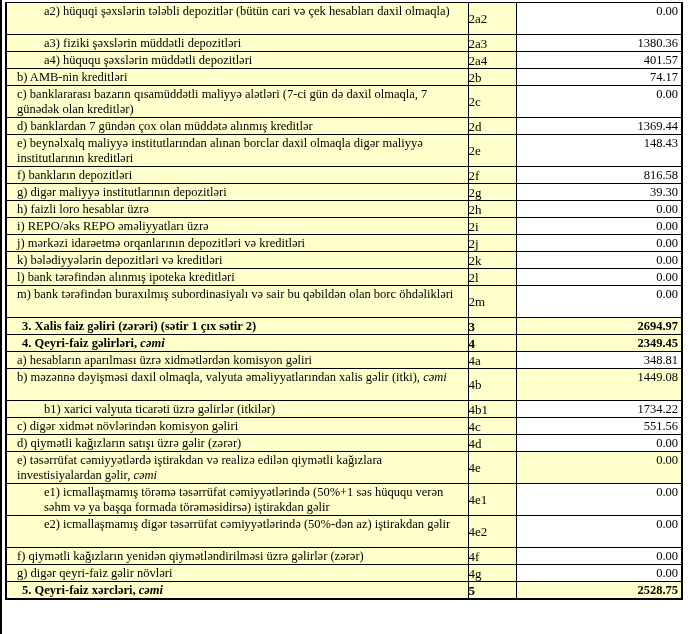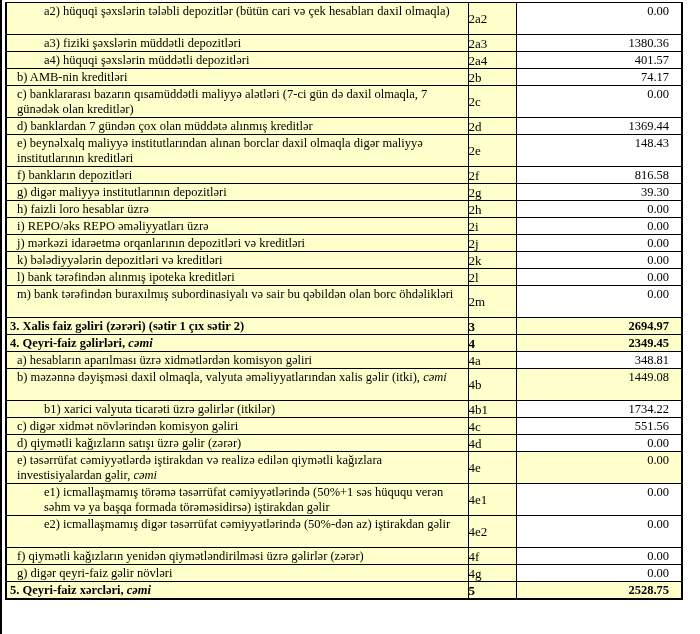--- a/index.html
+++ b/index.html
@@ -38,34 +38,34 @@
     overflow: hidden;
   }
   tr.l1 td { height: 15px; }
   tr.l2 td { height: 32px; }
   td.desc {
     background: var(--cell-bg, #FFFFCC);
     vertical-align: top;
     padding-top: 1px;
     padding-right: 2px;
   }
-  td.desc.ind0 { padding-left: 3px; }
+  td.desc.ind0 { padding-left: 15px; }
   td.desc.ind1 { padding-left: 10px; margin-left: 16px; }
   td.desc.ind2 { padding-left: 37px; }
   td.code {
     background: var(--cell-bg, #FFFFCC);
     text-align: left;
     vertical-align: middle;
     font-size: 13px;
   }
   td.val {
     background: var(--value-bg, #FFFFFF);
     text-align: right;
     vertical-align: top;
-    padding: 1px 12px 0 2px;
+    padding: 1px 3px 0 2px;
     font-size: 12.5px;
   }
   td.val.hl { background: var(--cell-bg, #FFFFCC); }
   tr.bold td { font-weight: bold; }
   td.desc i { font-style: italic; }
 </style>
 </head>
 <body>
 
 <div class="page">
@@ -81,21 +81,21 @@
           <td class="desc ind2">a2) hüquqi şəxslərin tələbli depozitlər (bütün cari və çek hesabları daxil olmaqla)</td>
           <td class="code">2a2</td>
           <td class="val">0.00</td>
         </tr>
         <tr class="l1">
           <td class="desc ind2">a3) fiziki şəxslərin müddətli depozitləri</td>
           <td class="code">2a3</td>
           <td class="val">1380.36</td>
         </tr>
         <tr class="l1">
-          <td class="desc ind2">a4) hüquqi şəxslərin müddətli depozitləri</td>
+          <td class="desc ind2">a4) hüququ şəxslərin müddətli depozitləri</td>
           <td class="code">2a4</td>
           <td class="val">401.57</td>
         </tr>
         <tr class="l1">
           <td class="desc ind1">b) AMB-nin kreditləri</td>
           <td class="code">2b</td>
           <td class="val">74.17</td>
         </tr>
         <tr class="l2">
           <td class="desc ind1">c) banklararası bazarın qısamüddətli maliyyə alətləri (7-ci gün də daxil olmaqla, 7 günədək olan kreditlər)</td>

